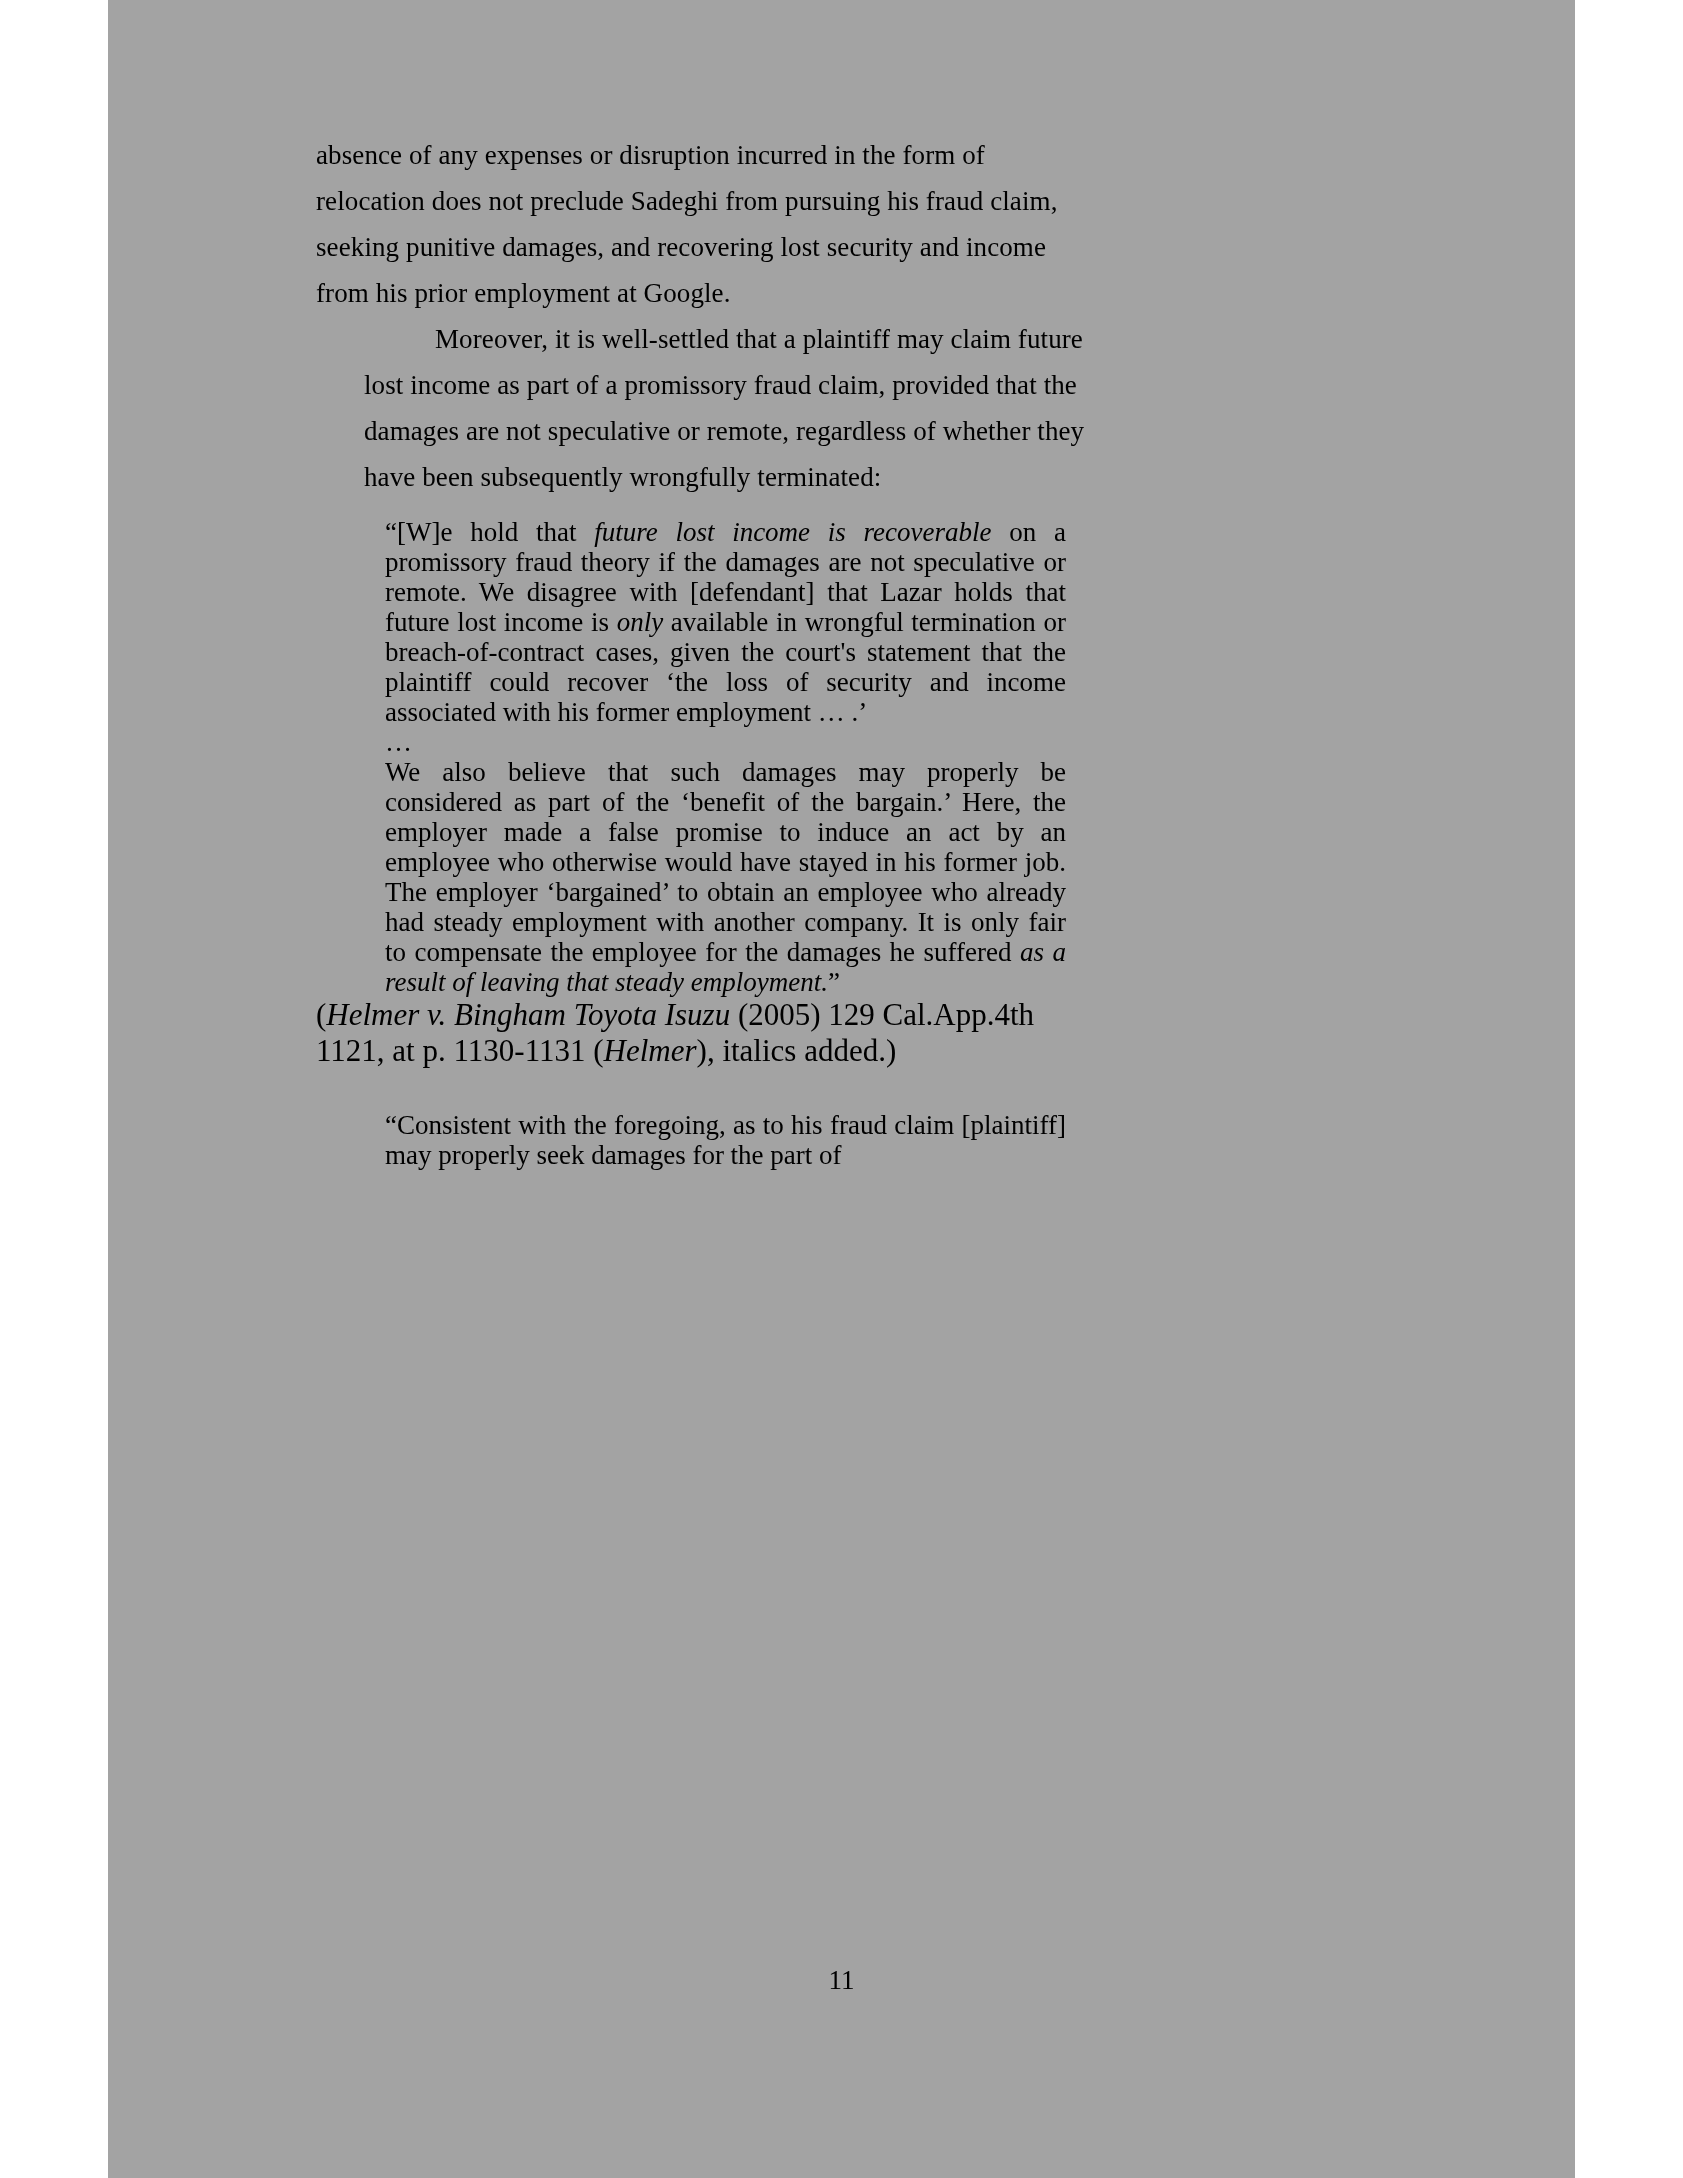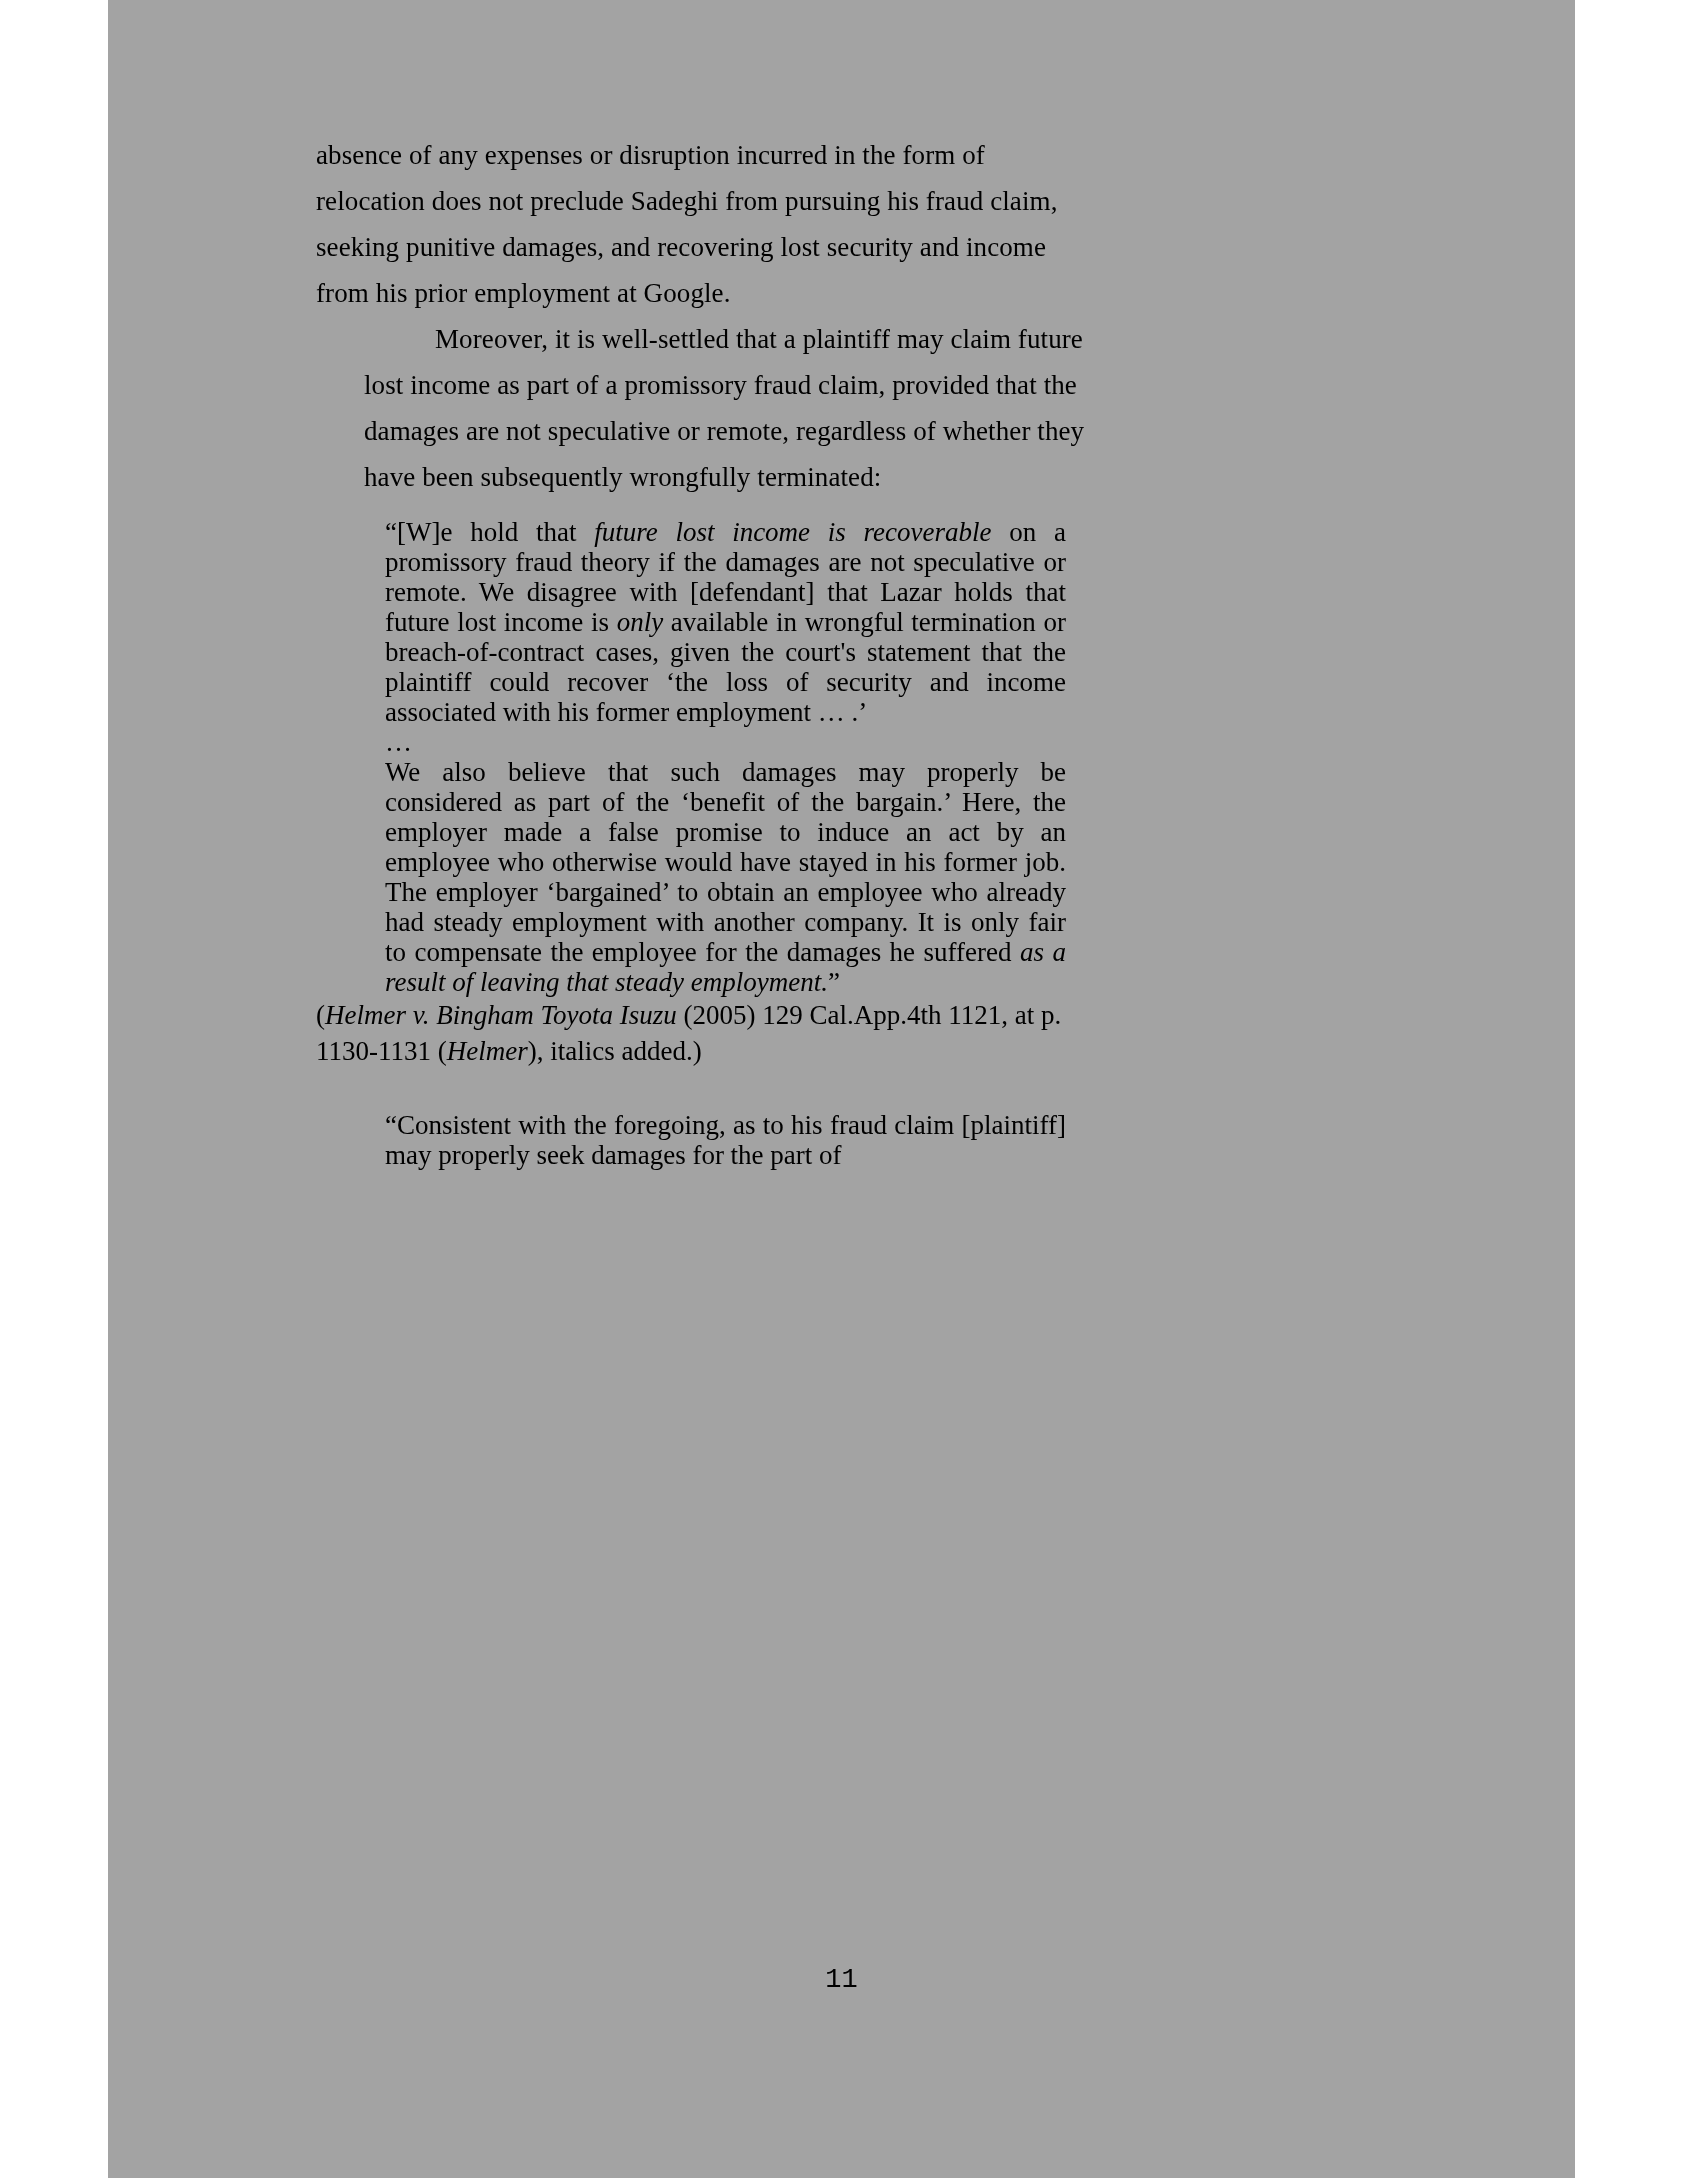--- a/index.html
+++ b/index.html
@@ -52,39 +52,39 @@
   }
   .bq-ellipsis {
     font-size: 27px;
     line-height: 30px;
     padding-left: 69px;
     margin: 0;
   }
 
   
   .citation {
-    font-size: 27px;
+    font-size: 31px;
     line-height: 36px;
     text-align: left;
     margin: 0;
     padding-left: 0;
   }
   .gap-md { height: 17px; }
   .gap-lg { height: 24px; }
 
   i, em { font-style: italic; }
 
   .page-number {
     position: absolute;
     left: 0;
     right: 0;
     top: 1965px;
     text-align: center;
     font-size: 27px;
-    font-family: Liberation Mono, monospace;
+    font-family: Liberation Serif, serif;
     color: #000000;
   }
 </style>
 </head>
 <body>
 
 <div class="page">
 
   <div class="content">
 

